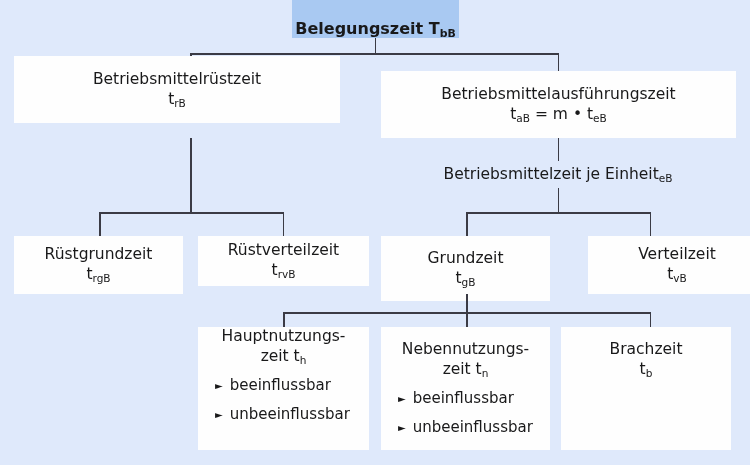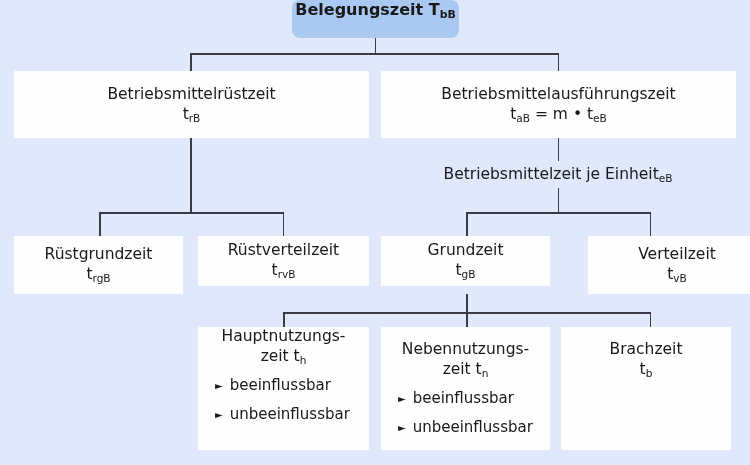--- a/index.html
+++ b/index.html
@@ -37,24 +37,23 @@
   }
   .box .ln {
     display: block;
     white-space: nowrap;
   }
   .title-box {
     position: absolute;
     background: #a9c9f2;
     box-sizing: border-box;
     display: flex;
-    align-items: flex-start;
+    align-items: flex-end;
     justify-content: center;
     font-weight: bold;
-    border-radius: 8px;
   }
   .plain-label {
     position: absolute;
     background: transparent;
     display: flex;
     align-items: center;
     justify-content: center;
     white-space: nowrap;
   }
 
@@ -113,21 +112,21 @@
     <span class="ln"><span>Belegungszeit T</span><sub>bB</sub></span>
   </div>
 
   <div class="vline" style="left:374.5px; top:38px; height:16px;"></div>
 
   <div class="hline" style="left:190px; top:53px; width:369px;"></div>
 
   <div class="vline" style="left:190px; top:53px; height:19px;"></div>
   <div class="vline" style="left:557.5px; top:53px; height:19px;"></div>
 
-  <div class="box center t15" style="left:14px; top:71px; width:355px; height:67px;">
+  <div class="box center t15" style="left:14px; top:56px; width:326px; height:67px;">
     <span class="ln">Betriebsmittelrüstzeit</span>
     <span class="ln"><span>t</span><sub>rB</sub></span>
   </div>
 
   <div class="box center t15" style="left:381px; top:71px; width:355px; height:67px;">
     <span class="ln">Betriebsmittelausführungszeit</span>
     <span class="ln"><span>t</span><sub>aB</sub><span> = m • </span><span>t</span><sub>eB</sub></span>
   </div>
 
   <div class="vline" style="left:190px; top:138px; height:75px;"></div>
@@ -149,21 +148,21 @@
   <div class="box center t15" style="left:14px; top:236px; width:169px; height:58px;">
     <span class="ln">Rüstgrundzeit</span>
     <span class="ln"><span>t</span><sub>rgB</sub></span>
   </div>
 
   <div class="box center t15" style="left:198px; top:236px; width:171px; height:50px;">
     <span class="ln">Rüstverteilzeit</span>
     <span class="ln"><span>t</span><sub>rvB</sub></span>
   </div>
 
-  <div class="box center t15" style="left:381px; top:236px; width:169px; height:50px;">
+  <div class="box center t15" style="left:381px; top:236px; width:169px; height:65px;">
     <span class="ln">Grundzeit</span>
     <span class="ln"><span>t</span><sub>gB</sub></span>
   </div>
 
   <div class="box center t15" style="left:588px; top:236px; width:178px; height:58px;">
     <span class="ln">Verteilzeit</span>
     <span class="ln"><span>t</span><sub>vB</sub></span>
   </div>
 
   <div class="vline" style="left:466px; top:294px; height:19px;"></div>

